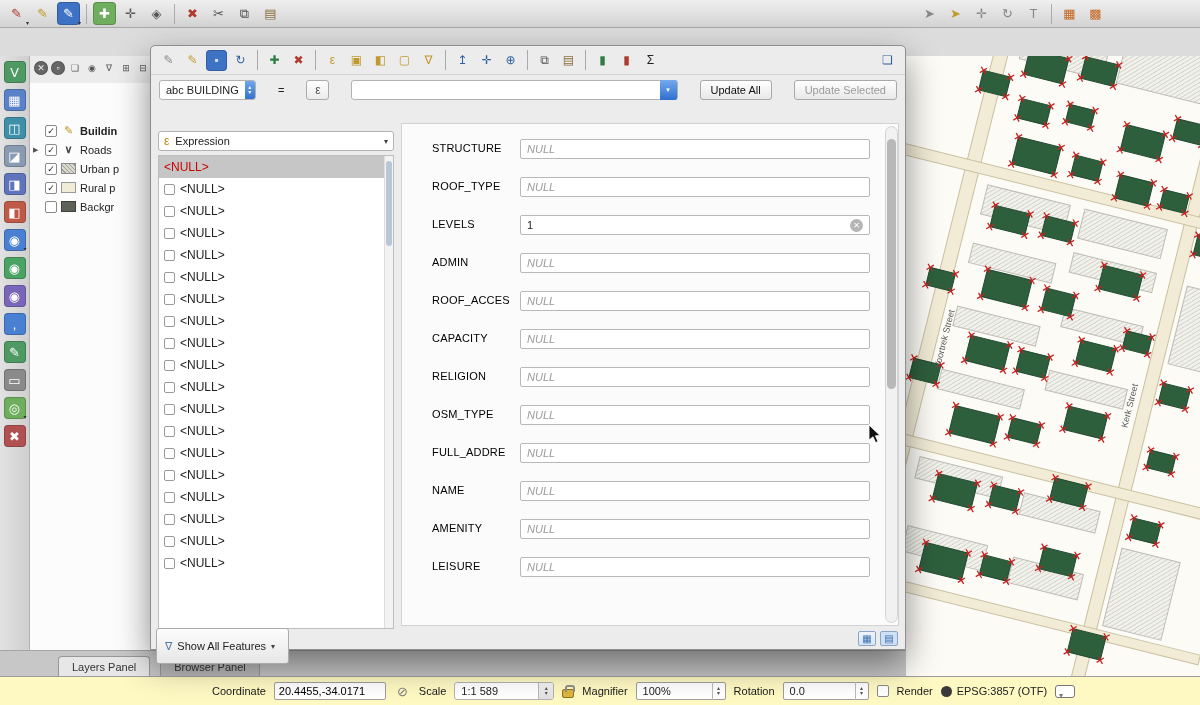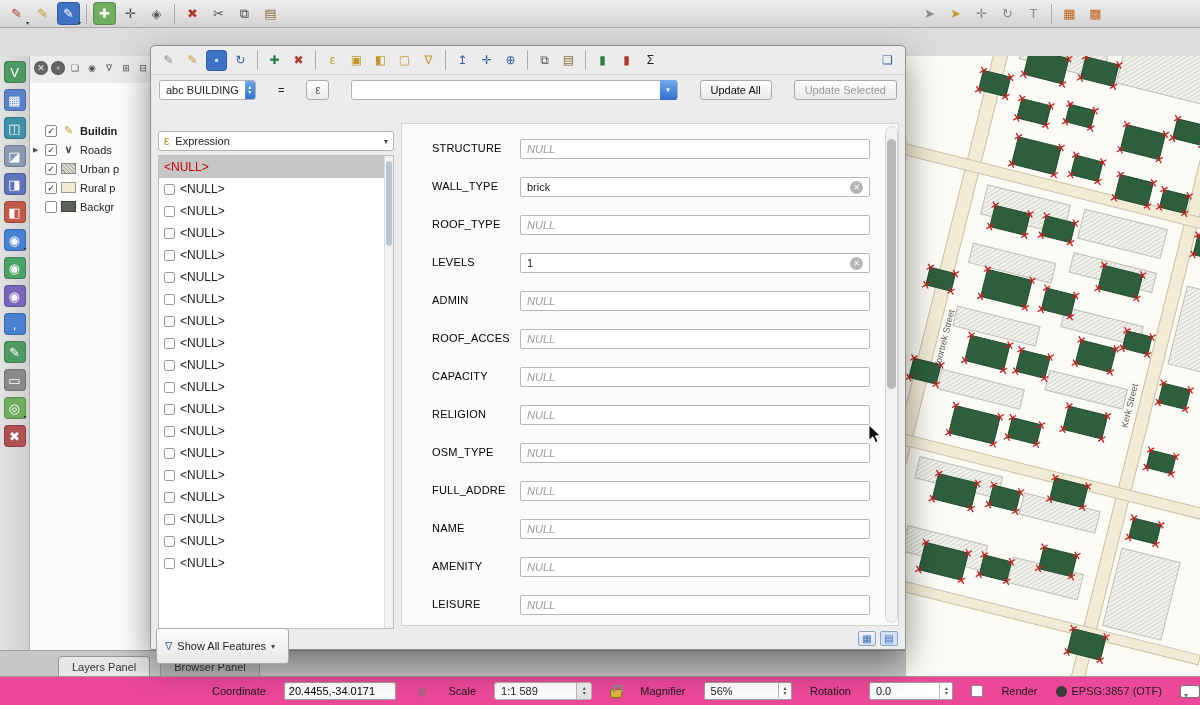--- a/index.html
+++ b/index.html
@@ -103,21 +103,21 @@
 .fval.null{color:#9a9a9a;font-style:italic}
 .fclear{width:13px;height:13px;border-radius:50%;background:#b5b5b5;color:#fff;font-size:8px;display:flex;align-items:center;justify-content:center}
 .fclear::before{content:"✕"}
 .vsb{position:absolute;left:734px;top:80px;width:13px;height:497px;background:#f1f1f1;border:1px solid #d4d4d4;border-radius:7px}
 .vsb .thumb{position:absolute;left:1px;top:12px;width:9px;height:250px;background:#b8b8b8;border-radius:5px}
 .vt{position:absolute;width:18px;height:15px;border:1px solid #8aa5c8;background:linear-gradient(#eef4fb,#d6e4f5);border-radius:2px;display:flex;align-items:center;justify-content:center;font-size:10px;color:#3a6fb0}
 #vt-table{left:707px;top:585px}
 #vt-form{left:729px;top:585px;background:#cfe0f5}
 
 
-#statusbar{position:absolute;left:0;top:676px;width:1200px;height:29px;background:#ec4899;border-top:1px solid #9e9e9e;display:flex;align-items:center;gap:18px;padding-left:212px}
+#statusbar{position:absolute;left:0;top:676px;width:1200px;height:29px;background:#fef9c3;border-top:1px solid #9e9e9e;display:flex;align-items:center;gap:8px;padding-left:212px}
 .slab{font-size:11px;color:#1a1a1a;flex:0 0 auto}
 .sinput{height:18px;border:1px solid #9e9e9e;border-radius:2px;background:#fff;font:11px "Liberation Sans",sans-serif;padding:0 4px}
 #coord-input{width:112px}
 .scombo{width:100px;height:18px}
 .spin{height:18px;background:#fff;border:1px solid #9e9e9e;border-radius:2px;display:flex;align-items:center}
 .spin .arrows{width:13px;height:18px;display:flex;flex-direction:column;align-items:center;justify-content:center;font-size:6px;color:#555;border-left:1px solid #bbb;line-height:5px}
 .spin .arrows::before{content:"▴"}.spin .arrows::after{content:"▾"}
 #mag-spin{width:90px}#rot-spin{width:86px}
 .stat-icon{width:17px;height:17px;display:flex;align-items:center;justify-content:center;color:#777;font-size:13px}
 .gl-slash::before{content:"⊘"}
@@ -823,27 +823,20 @@
     </div>
 
     <div id="fpane">
         <div class="formrow">
           <span class="flab">STRUCTURE</span>
           <div class="finput">
             <span class="fval null">NULL</span>
           </div>
         </div>
         <div class="formrow">
-          <span class="flab">WALL_TYPE</span>
-          <div class="finput">
-            <span class="fval">brick</span>
-            <span class="fclear"></span>
-          </div>
-        </div>
-        <div class="formrow">
           <span class="flab">ROOF_TYPE</span>
           <div class="finput">
             <span class="fval null">NULL</span>
           </div>
         </div>
         <div class="formrow">
           <span class="flab">LEVELS</span>
           <div class="finput">
             <span class="fval">1</span>
             <span class="fclear"></span>
@@ -917,21 +910,21 @@
     <input id="coord-input" class="sinput" value="20.4455,-34.0171" style="">
     <span class="stat-icon gl-slash"></span>
     <span class="slab">Scale</span>
     <div class="combo scombo">
       <span class="ctext">1:1 589</span>
       <span class="cstep gray"></span>
     </div>
     <span class="lock"></span>
     <span class="slab">Magnifier</span>
     <div id="mag-spin" class="spin">
-      <span class="ctext">56%</span>
+      <span class="ctext">100%</span>
       <span class="arrows" style="margin-left:auto"></span>
     </div>
     <span class="slab">Rotation</span>
     <div id="rot-spin" class="spin">
       <span class="ctext">0.0</span>
       <span class="arrows" style="margin-left:auto"></span>
     </div>
     <span class="cb"></span>
     <span class="slab">Render</span>
     <span class="crsbtn">

